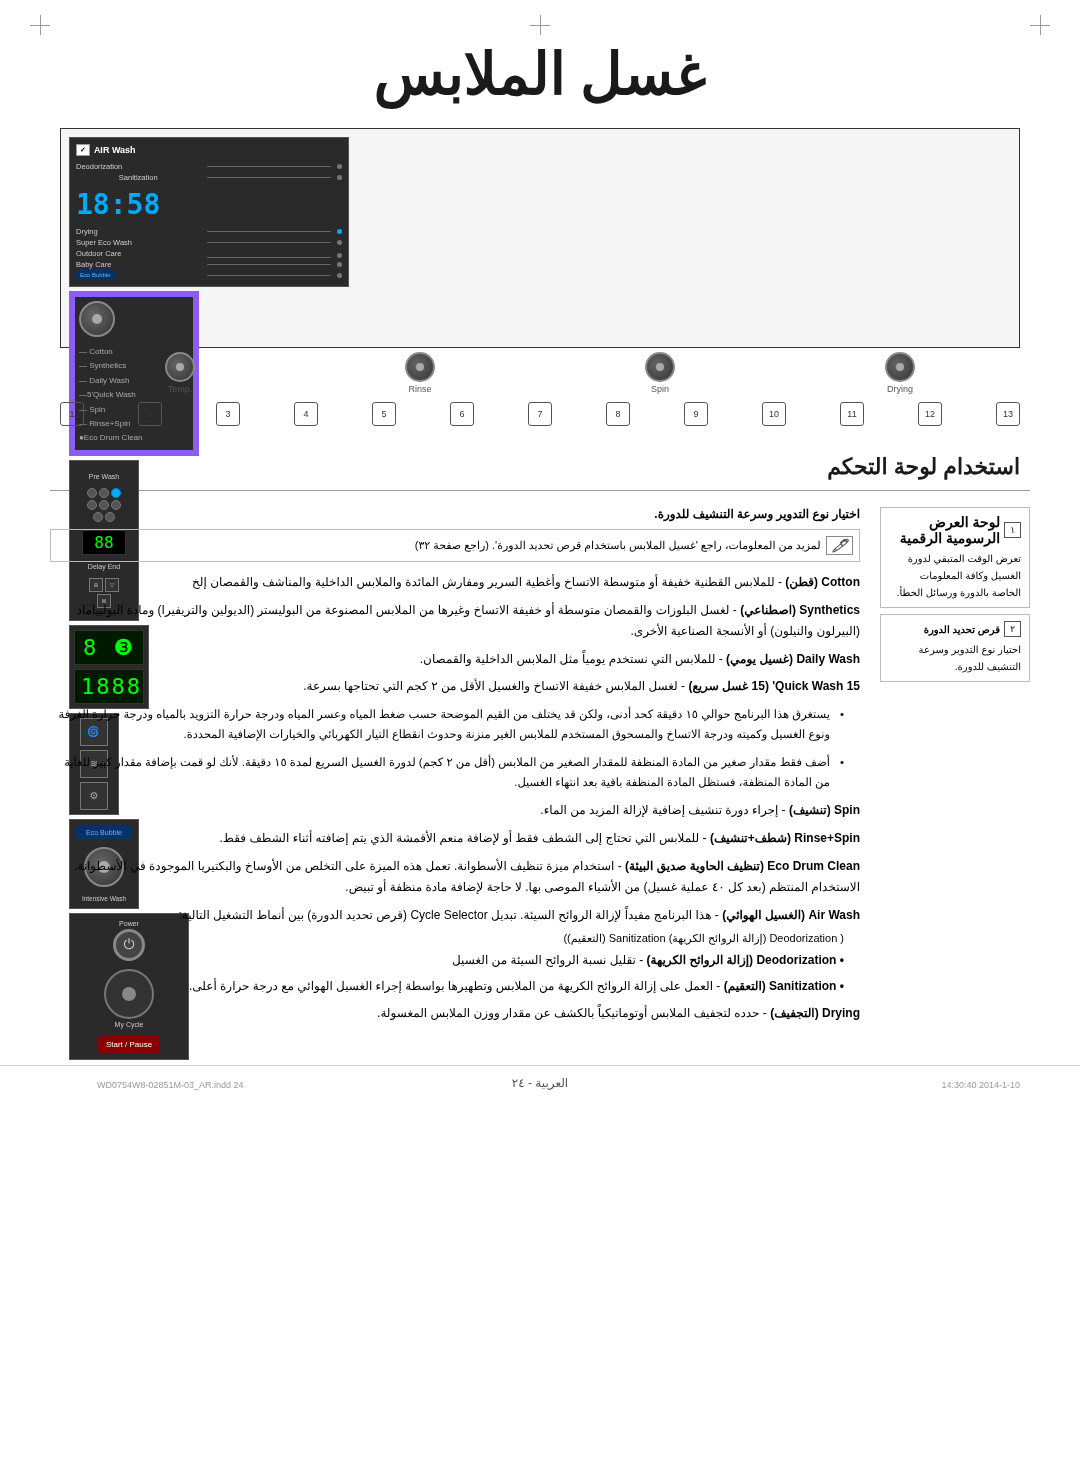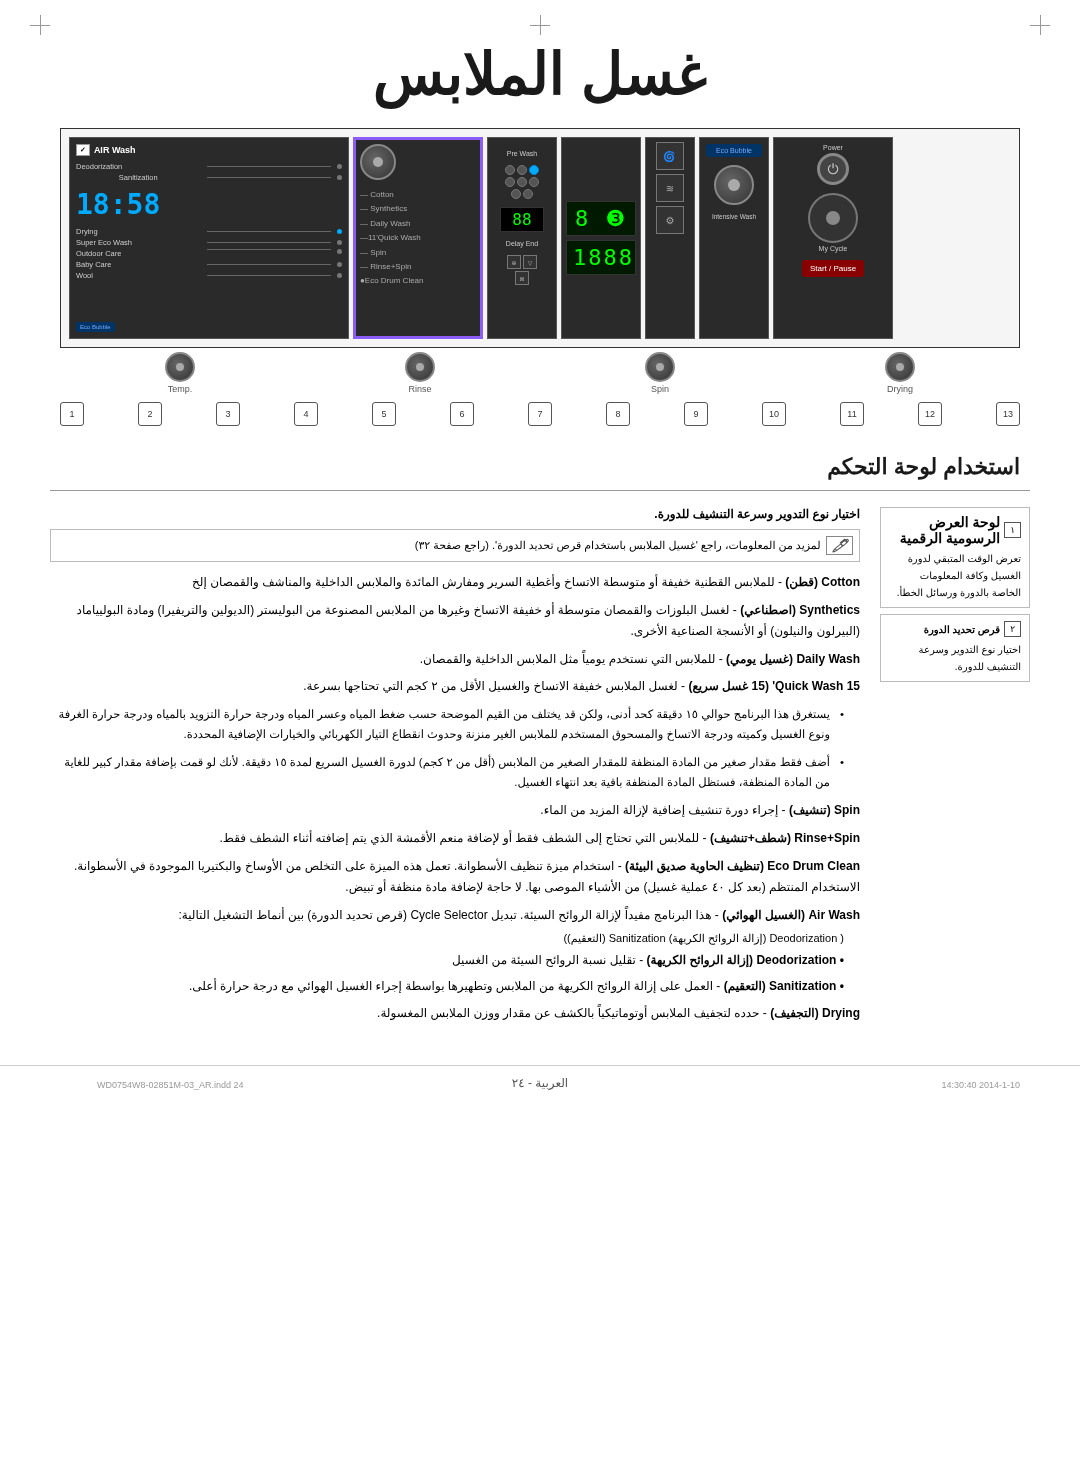--- a/index.html
+++ b/index.html
@@ -38,33 +38,33 @@
     .crosshair-top-right { top: 15px; right: 30px; }
     .crosshair-top-center { top: 15px; left: 50%; transform: translateX(-50%); }
 
     
     .page-title-ar {
       text-align: center;
       font-size: 58px;
       font-weight: bold;
       color: #1a1a1a;
       padding: 40px 0 20px 0;
-      font-family: Liberation Sans, sans-serif;
+      font-family: Liberation Serif, serif;
       letter-spacing: -1px;
     }
 
     
     .diagram-container {
       width: 960px;
       margin: 0 auto;
       border: 1.5px solid #333;
       background: #f5f5f5;
       padding: 8px;
       display: flex;
-      flex-direction: row;
+      flex-direction: column;
       gap: 4px;
       direction: ltr;
       height: 220px;
     }
 
     .panel-left {
       width: 280px;
       border: 1px solid #555;
       background: #2a2a2a;
       color: #fff;
@@ -105,21 +105,21 @@
       left: 6px;
       background: #003366;
       color: #7af;
       font-size: 6px;
       padding: 2px 4px;
       border-radius: 2px;
     }
 
     .panel-center-left {
       width: 130px;
-      border: 3px solid #8b5cf6;
+      border: 6px solid #8b5cf6;
       background: #2a2a2a;
       color: #ccc;
       font-size: 7.5px;
       padding: 4px;
       display: flex;
       flex-direction: column;
       gap: 2px;
     }
 
     
@@ -232,21 +232,21 @@
       <div style="display:flex; align-items:center; gap:6px;">
         <span style="font-size:7.5px; color:#ccc; flex:1;">Drying</span>
         <div style="flex:1; height:1px; background:#666;"></div>
         <div style="width:5px;height:5px;border-radius:50%;background:#00aaff;"></div>
       </div>
       <div style="display:flex; align-items:center; gap:6px;">
         <span style="font-size:7.5px; color:#ccc; flex:1;">Super Eco Wash</span>
         <div style="flex:1; height:1px; background:#666;"></div>
         <div style="width:5px;height:5px;border-radius:50%;background:#777;"></div>
       </div>
-      <div style="display:flex; align-items:flex-start; gap:6px;">
+      <div style="display:flex; align-items:flex-end; gap:6px;">
         <span style="font-size:7.5px; color:#ccc; flex:1;">Outdoor Care</span>
         <div style="flex:1; height:1px; background:#666;"></div>
         <div style="width:5px;height:5px;border-radius:50%;background:#777;"></div>
       </div>
       <div style="display:flex; align-items:center; gap:6px;">
         <span style="font-size:7.5px; color:#ccc; flex:1;">Baby Care</span>
         <div style="flex:1; height:1px; background:#666;"></div>
         <div style="width:5px;height:5px;border-radius:50%;background:#777;"></div>
       </div>
       <div style="display:flex; align-items:center; gap:6px;">
@@ -261,21 +261,21 @@
     <div class="panel-center-left">
       <div style="display:flex; gap:6px; margin-bottom:6px; align-items:center;">
         <div class="knob">
           <div class="knob-inner"></div>
         </div>
       </div>
       <div style="font-size:8px; color:#aaa; line-height:1.8;">
         <div>— Cotton</div>
         <div>— Synthetics</div>
         <div>— Daily Wash</div>
-        <div>—11'Quick Wash</div>
+        <div>—5'Quick Wash</div>
         <div>— Spin</div>
         <div>— Rinse+Spin</div>
         <div>●Eco Drum Clean</div>
       </div>
     </div>
 
     <div style="width:70px; border:1px solid #555; background:#2a2a2a; padding:12px; display:flex; flex-direction:column; gap:8px;">
       <div style="color:#ccc; font-size:7px; text-align:center;">Pre Wash</div>
       <div style="display:flex; flex-wrap:wrap; gap:2px; justify-content:center;">
         <div style="width:10px;height:10px;border-radius:50%;background:#555;border:1px solid #777;"></div>

